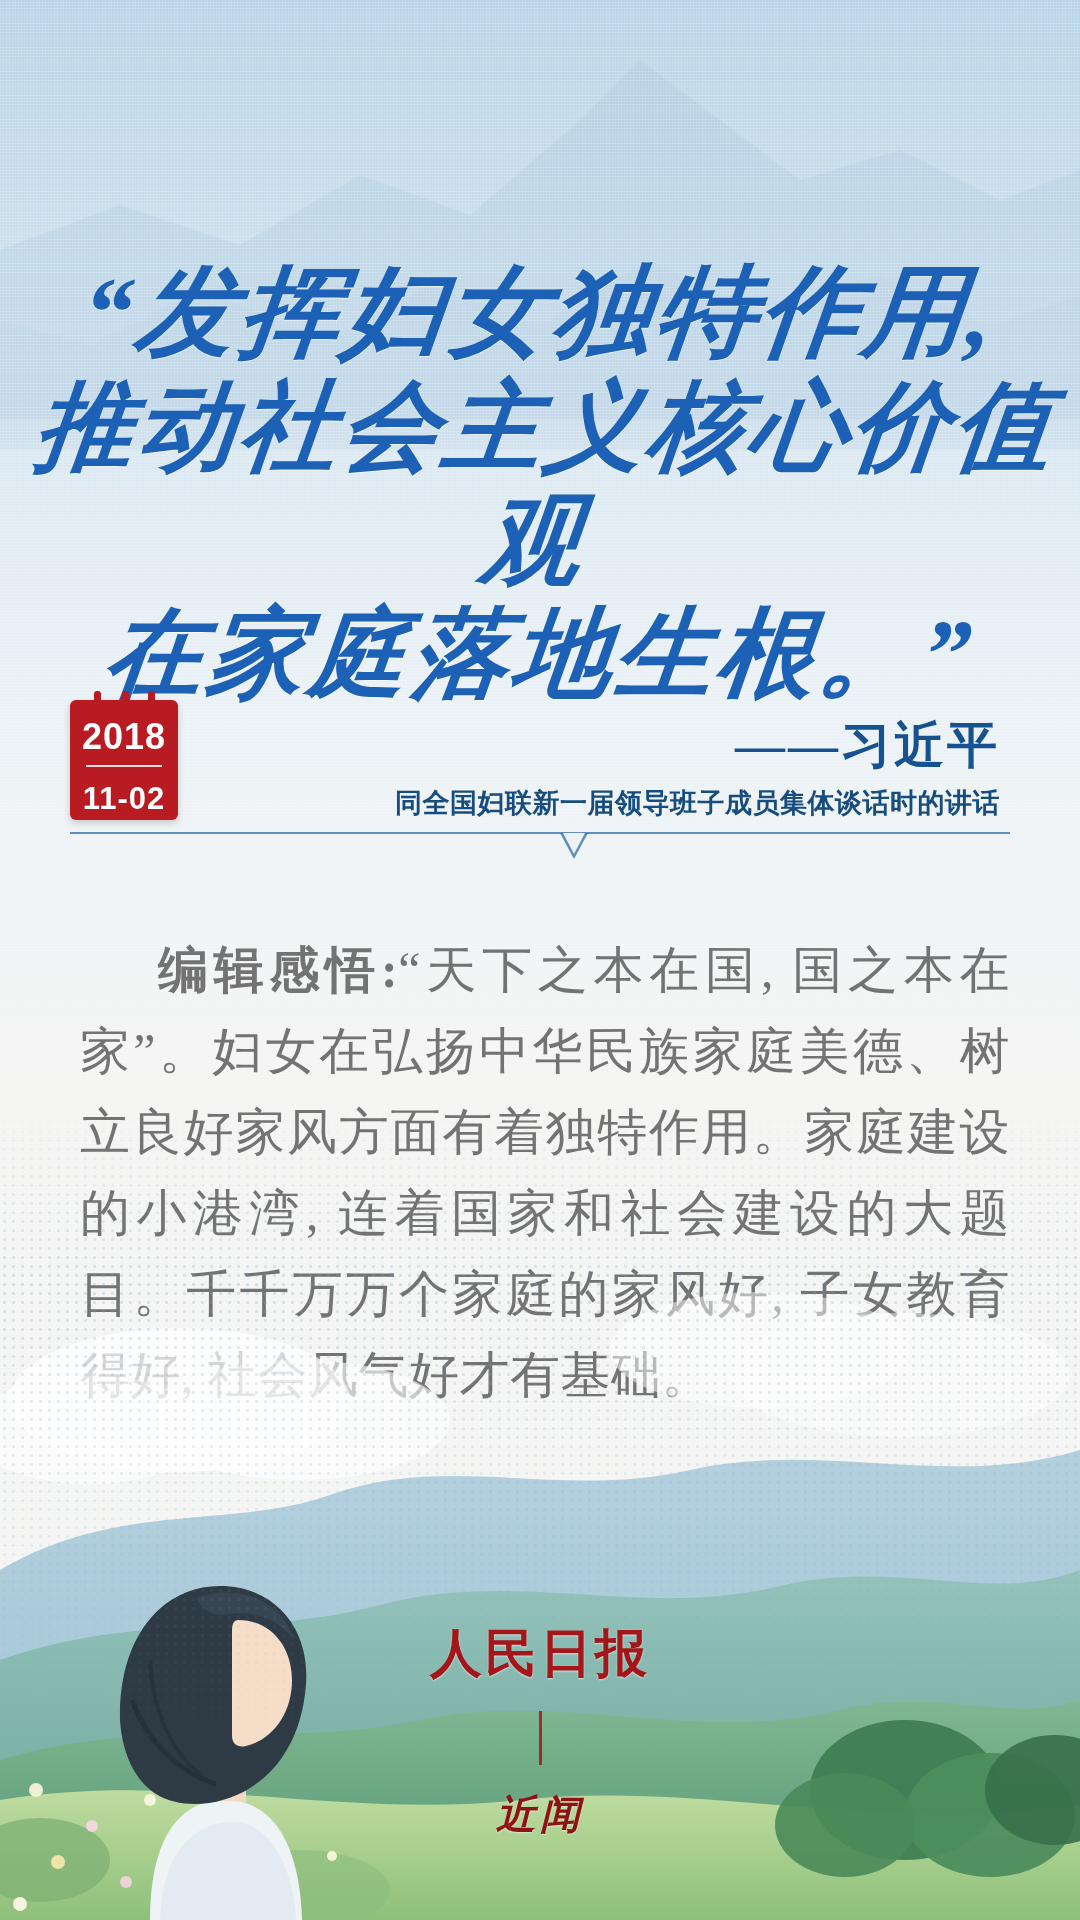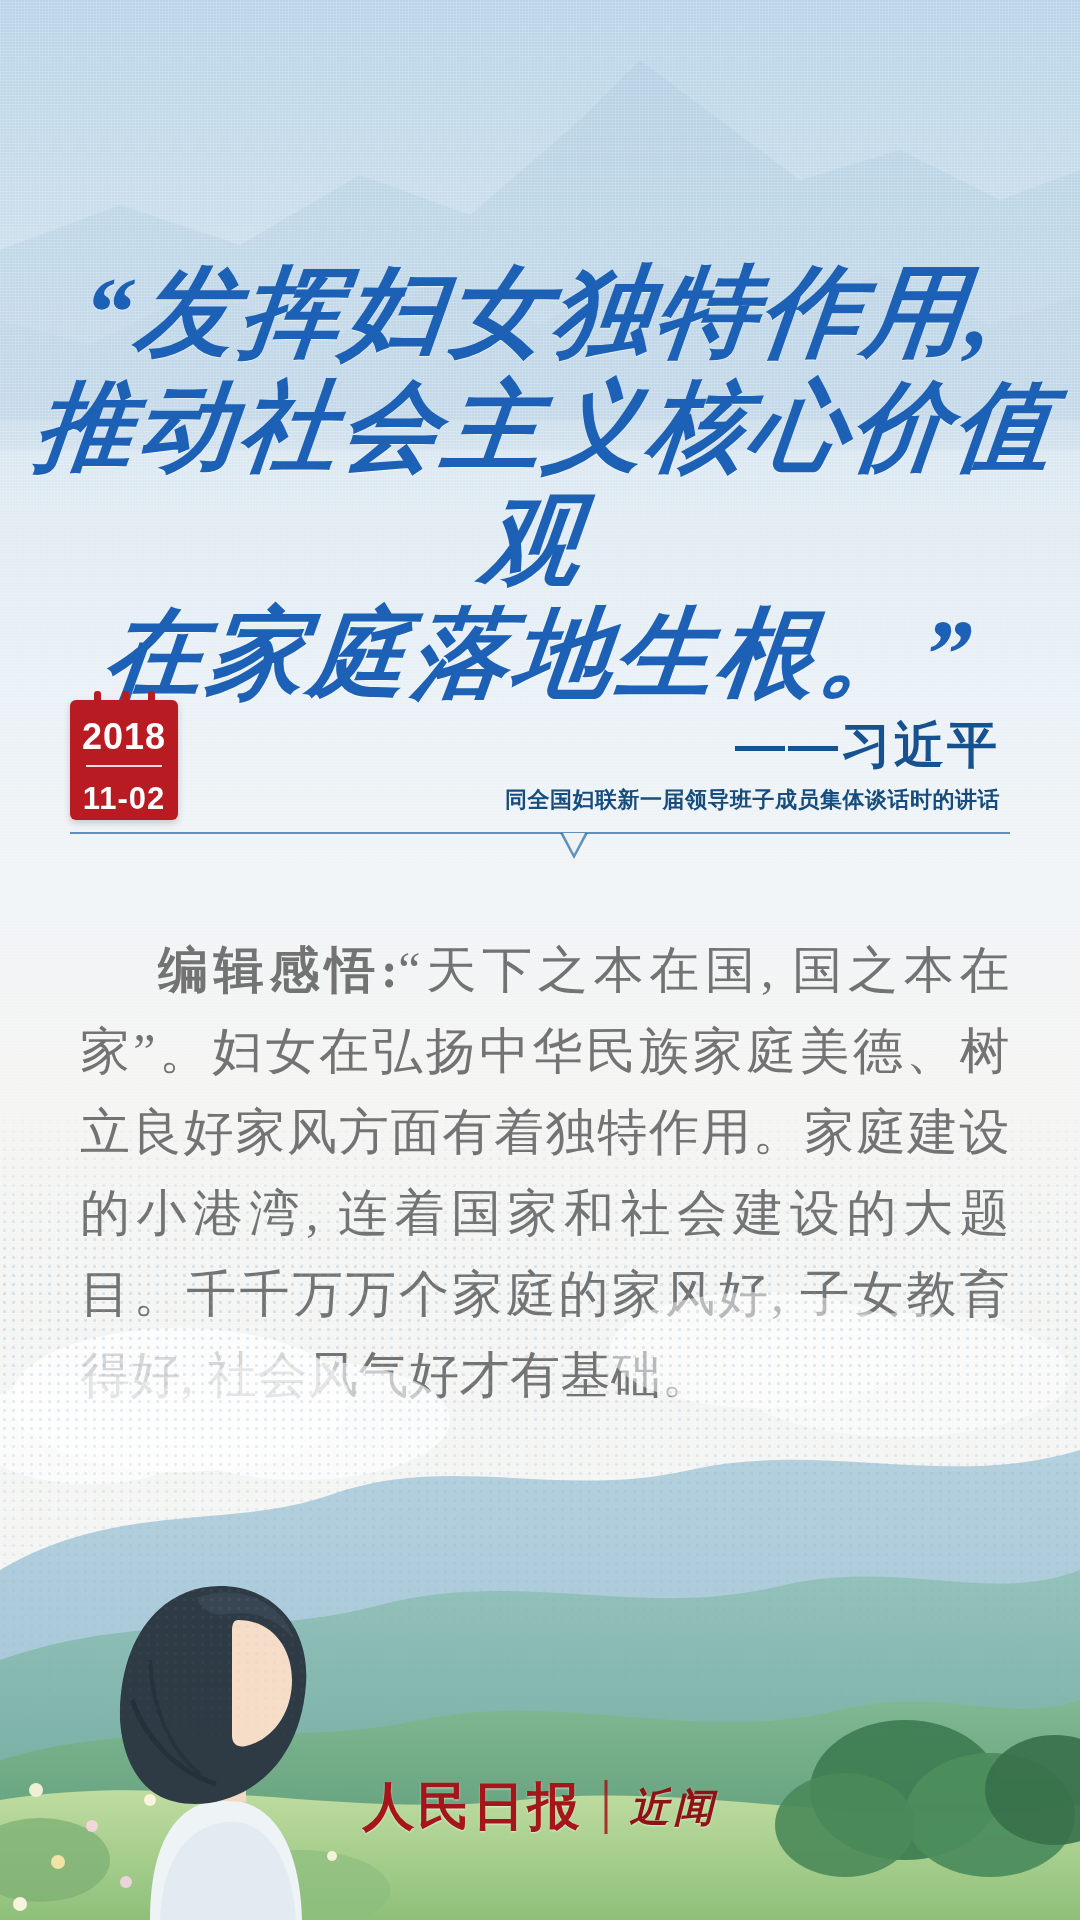--- a/index.html
+++ b/index.html
@@ -139,34 +139,34 @@
     font-weight: 700;
     font-size: 31px;
     letter-spacing: 1px;
     padding-top: 14px;
   }
 
   .speaker {
     position: absolute;
     right: 80px;
     top: 22px;
-    font-family: Liberation Sans, sans-serif;
+    font-family: Liberation Serif, serif;
     font-weight: 700;
     font-size: 50px;
     color: #16528f;
     letter-spacing: 3px;
     white-space: nowrap;
   }
   .occasion {
     position: absolute;
     right: 80px;
     top: 95px;
     font-family: "Liberation Sans", sans-serif;
     font-weight: 700;
-    font-size: 22px;
+    font-size: 27px;
     color: #174d7e;
     letter-spacing: .5px;
     white-space: nowrap;
   }
 
   
   .divider {
     position: absolute;
     left: 70px;
     top: 832px;
@@ -237,20 +237,21 @@
   
   .logo {
     position: absolute;
     left: 50%;
     transform: translateX(-50%);
     bottom: 78px;
     display: flex;
     align-items: center;
     gap: 22px;
     z-index: 40;
+    flex-direction: column;
   }
   .logo-left {
     font-family: "Liberation Serif", serif;
     font-weight: 700;
     font-size: 52px;
     color: #a4161a;
     letter-spacing: 3px;
     text-shadow: 0 1px 2px rgba(255,255,255,.6);
   }
   .logo-bar {

